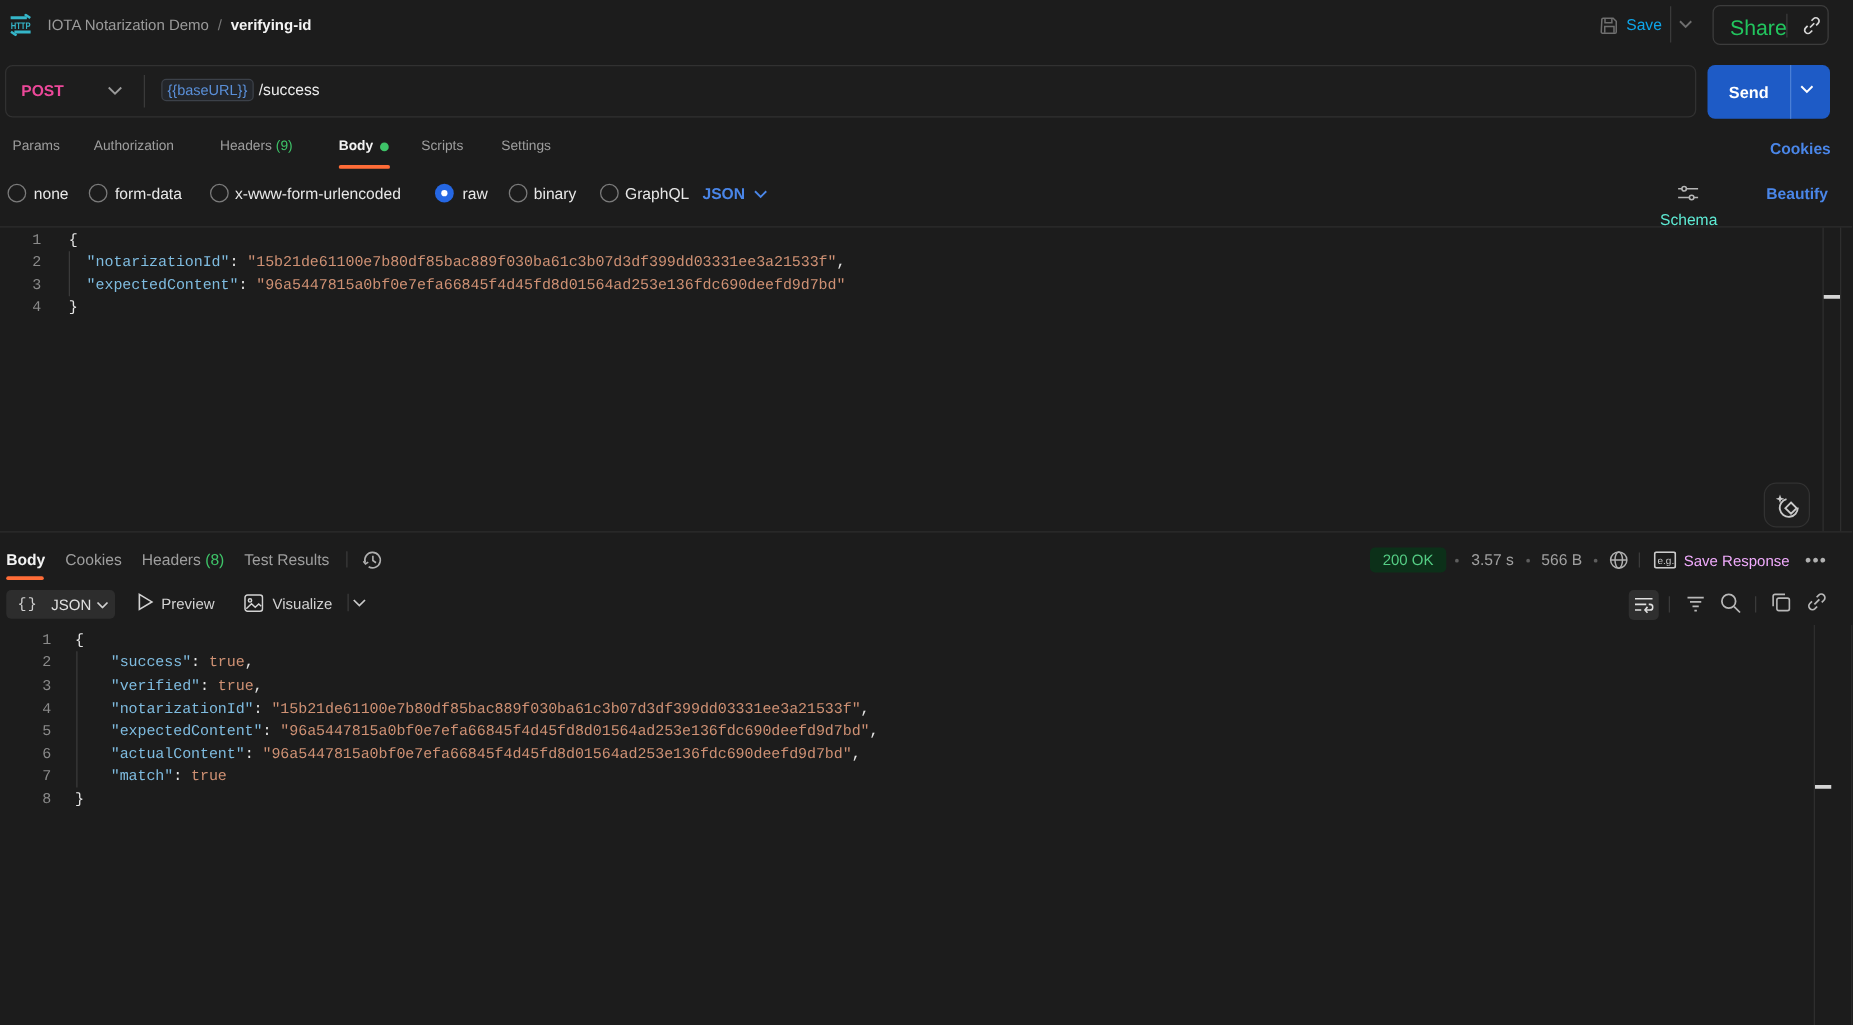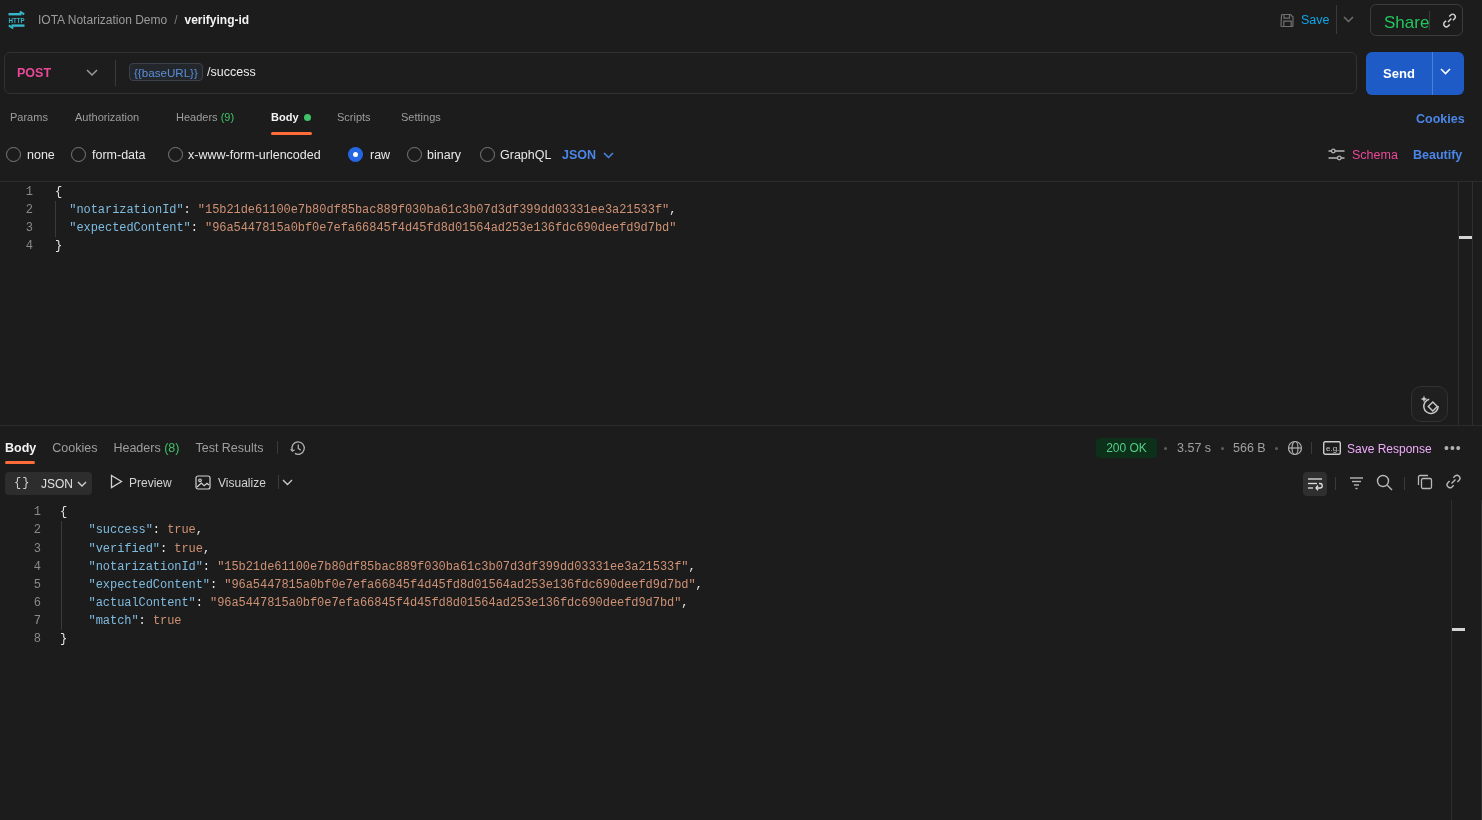--- a/index.html
+++ b/index.html
@@ -34,21 +34,21 @@
   #greendot { left:304px; top:114px; width:7px; height:7px; border-radius:50%; background:#3ec368; }
   #cookies1 { left:1416px; top:112px; color:#4a86e8; font-weight:700; font-size:12.5px; }
 
   
   .radio { position:absolute; width:15px; height:15px; border-radius:50%; border:1px solid #7b7b7b; top:147px; }
   .radio.on { border:none; background:#2567e3; }
   .radio.on::after { content:""; position:absolute; left:5px; top:5px; width:5px; height:5px; border-radius:50%; background:#fff; }
   .rlbl { position:absolute; top:148px; color:#e8e8e8; font-size:12.5px; }
   #jsonsel { left:562px; top:148px; color:#4a86e8; font-weight:700; font-size:12.5px; }
   #jsonchev { left:603px; top:152px; }
-  #schemawrap { left:1328px; top:147px; display:flex; align-items:center; gap:7px; color:#ec4899; font-size:12.5px; }
+  #schemawrap { left:1328px; top:147px; display:flex; align-items:center; gap:7px; color:#5eead4; font-size:12.5px;flex-direction:column; }
   #beautify { left:1413px; top:148px; color:#4a86e8; font-weight:700; font-size:12.5px; }
 
   
   #reqeditor { left:0; top:181px; width:1482px; height:244px; border-top:1px solid #2d2d2d; }
   .codeline { position:absolute; height:18px; line-height:18px; }
   .lnum { position:absolute; color:#8a8a8a; text-align:right; height:18px; line-height:18px; }
   .key { color:#7fbce0; }
   .val { color:#cf9174; }
   .pun { color:#e6e6e6; }
   .guide { position:absolute; width:1px; background:#3a3a3a; }

